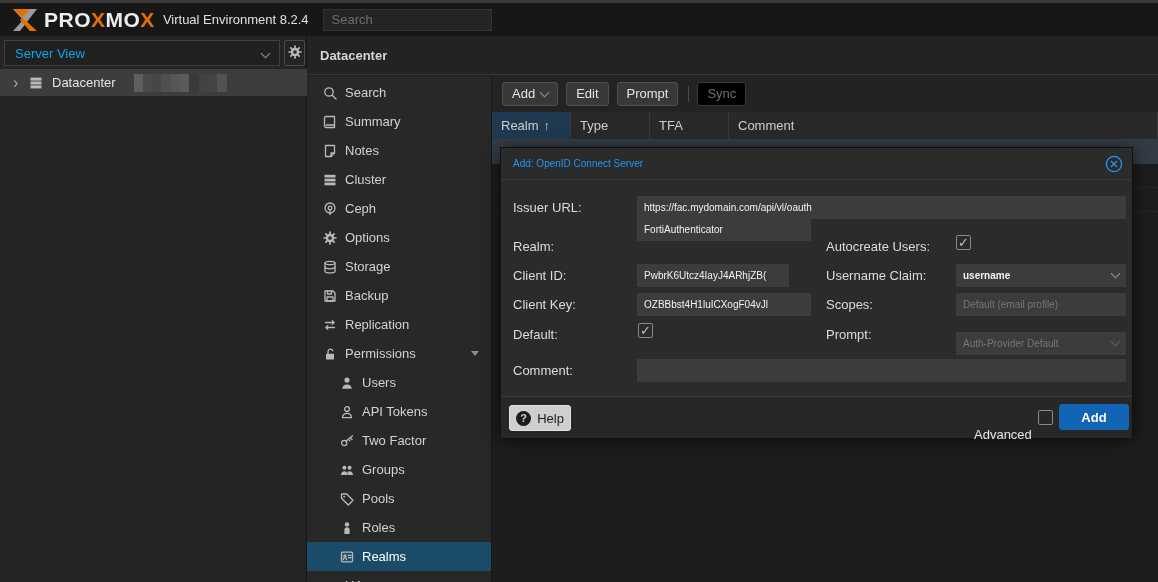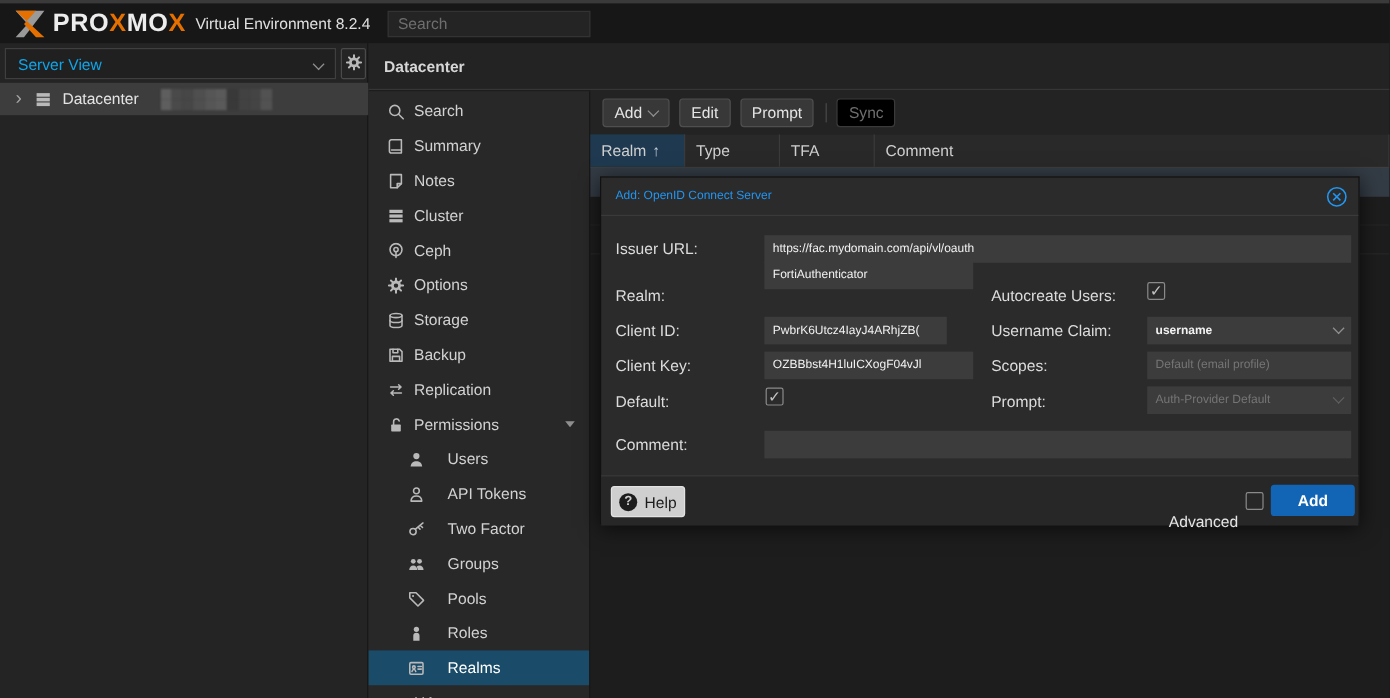--- a/index.html
+++ b/index.html
@@ -30,21 +30,21 @@
   #redact span { width:9.3px; height:9px; display:block; }
 
   
   #mainheader { left:307px; top:36px; width:851px; height:39px; background:#232323; border-bottom:1px solid #363636; display:flex; align-items:center; }
   #mainheader .title { margin-left:13px; font-weight:bold; color:#d6d6d6; }
 
   
   #menu { left:307px; top:76px; width:185px; height:506px; background:#282828; border-right:1px solid #161616; overflow:hidden; padding-top:2px; }
   .mitem { height:29px; display:flex; align-items:center; padding-left:16px; color:#d2d2d2; position:relative; }
   .mitem .micon { width:14px; display:flex; justify-content:center; margin-right:8px; }
-  .mitem.sub { padding-left:33px;gap:11px; }
+  .mitem.sub { padding-left:33px; }
   .mitem.sel { background:var(--selected_item_bg,#1a4b68); color:#ffffff;text-align:center; }
   .mitem .caret { position:absolute; right:12px; }
 
   
   #content { left:492px; top:75px; width:666px; height:507px; background:#1d1d1d; }
   #toolbar { position:absolute; left:0; top:0; width:666px; height:37px; background:#232323; display:flex; align-items:center; }
   .tbtn { height:24px; background:#383838; border:1px solid #4f4f4f; border-radius:3px; color:#e4e4e4; display:flex; align-items:center; padding:0 9px; margin-right:8px; font-size:13px; }
   .tbtn.disabled { background:#000000; border-color:#3a3a3a; color:#6f6f6f; }
   .tbtn .chev { margin-left:6px; margin-top:-3px; }
   .tsep { width:1px; height:16px; background:#4a4a4a; margin:0 8px 0 2px; }
@@ -442,21 +442,21 @@
       <span class="bold">username</span>
       <span class="chev"></span>
     </div>
 
   <span class="dlabel" style="left:325px;top:149px">Scopes:</span>
   <div class="dfield disabled" style="left:455px;top:145px;width:170px">
       <span>Default (email profile)</span>
     </div>
 
   <span class="dlabel" style="left:325px;top:179px">Prompt:</span>
-  <div class="dfield disabled" style="left:455px;top:174px;width:170px">
+  <div class="dfield disabled" style="left:455px;top:184px;width:170px">
       <span>Auth-Provider Default</span>
       <span class="chev"></span>
     </div>
 
   <span class="dlabel" style="left:12px;top:215px">Comment:</span>
   <div class="dfield" style="left:136px;top:211px;width:489px">
       <span></span>
     </div>
 
   <div id="dlg-footer">

